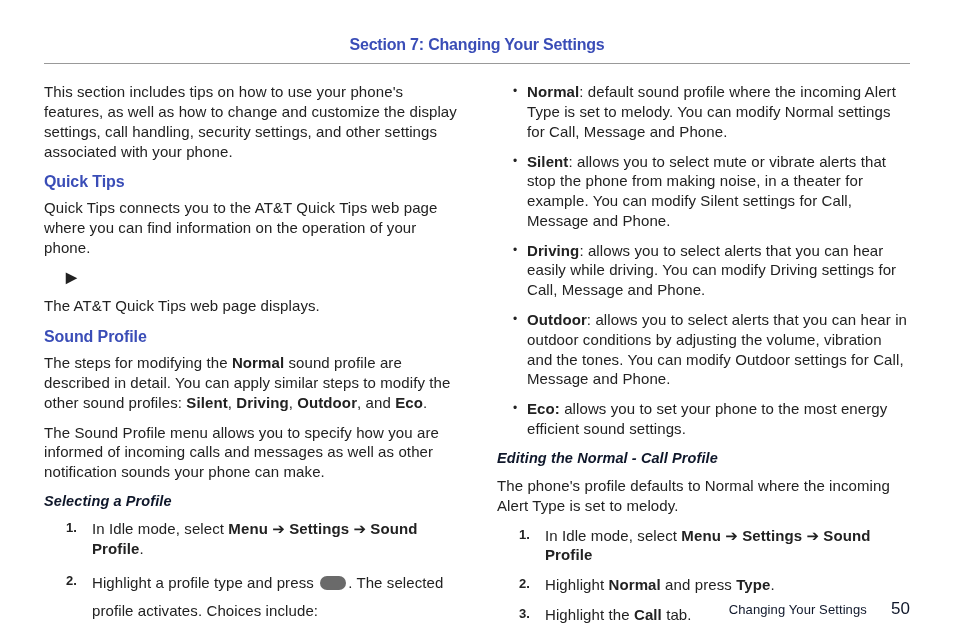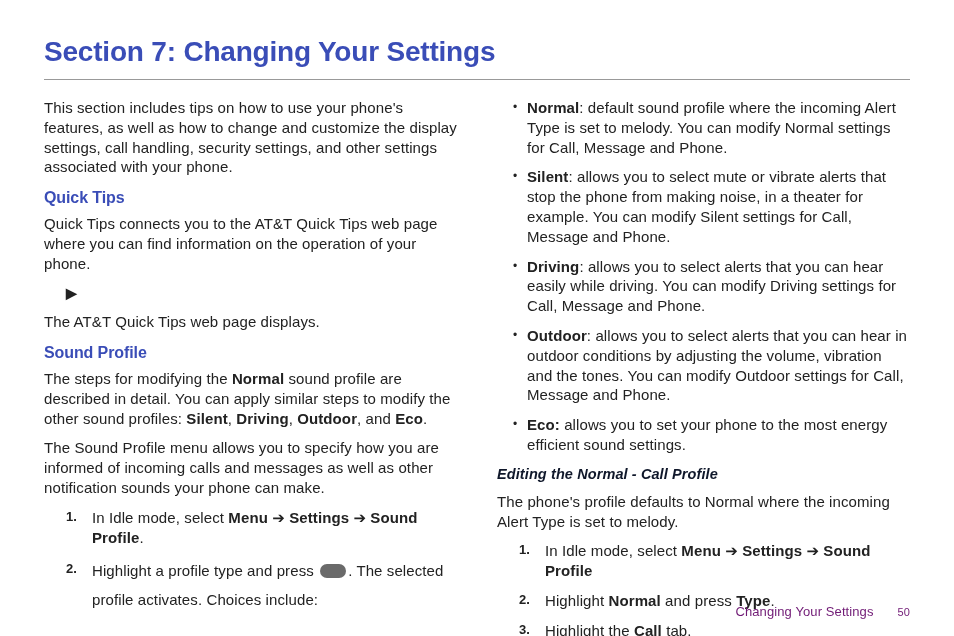--- a/index.html
+++ b/index.html
@@ -13,24 +13,25 @@
     font-size: 15px;
     line-height: 1.32;
     position: relative;
     letter-spacing: 0.1px;
   }
   .page {
     padding: 34px 44px 18px 44px;
   }
   h1.section-title {
     color: #3a4db7;
-    font-size: 28px;
+    font-size: 16px;
     font-weight: 800;
     margin: 0 0 8px 0;
     letter-spacing: -0.2px;
+    text-align: center;
   }
   .rule {
     border: none;
     border-top: 1px solid #999;
     margin: 0 0 18px 0;
   }
   .cols {
     display: flex;
     gap: 40px;
   }
@@ -93,26 +94,26 @@
     border-radius: 7px;
     background: #6a6a6a;
     vertical-align: -2px;
     margin: 0 2px;
   }
   .footer {
     position: absolute;
     right: 44px;
     bottom: 16px;
     font-size: 13px;
-    color: #701a75;
+    color: #0f172a;
     display: flex;
     gap: 24px;
     align-items: baseline;
   }
-  .footer .pn { font-size: 11px; text-align: center; }
+  .footer .pn { font-size: 17px; text-align: center; }
   .condensed { font-stretch: condensed; }
 </style>
 </head>
 <body>
 
 <div class="page">
   <h1 class="section-title">Section 7: Changing Your Settings</h1>
   <hr class="rule">
 
   <div class="cols">
@@ -128,20 +129,21 @@
       </div>
 
       <p>The AT&amp;T Quick Tips web page displays.</p>
 
       <h2 class="blue">Sound Profile</h2>
       <p>
         <span>The steps for modifying the </span><span class="b">Normal</span><span> sound profile are described in detail. You can apply similar steps to modify the other sound profiles: </span><span class="b">Silent</span><span>, </span><span class="b">Driving</span><span>, </span><span class="b">Outdoor</span><span>, and </span><span class="b">Eco</span><span>.</span>
       </p>
       <p>The Sound Profile menu allows you to specify how you are informed of incoming calls and messages as well as other notification sounds your phone can make.</p>
 
+      <h3 class="italic-blue">Selecting a Profile</h3>
 
       <div class="step-line ordered">
         <span class="num">1.</span>
         <span>
           <span>In Idle mode, select </span><span class="b">Menu</span><span> ➔ </span><span class="b">Settings</span><span> ➔ </span><span class="b">Sound Profile</span><span>.</span>
         </span>
       </div>
 
       <div class="step-line ordered" style="line-height:1.9;">
         <span class="num">2.</span>

